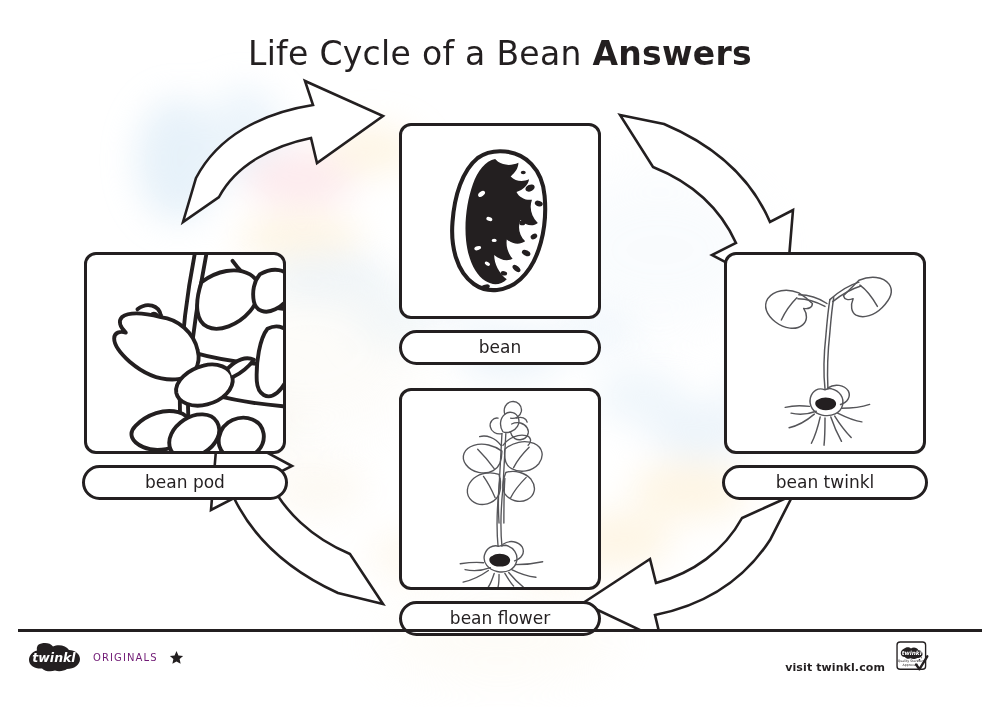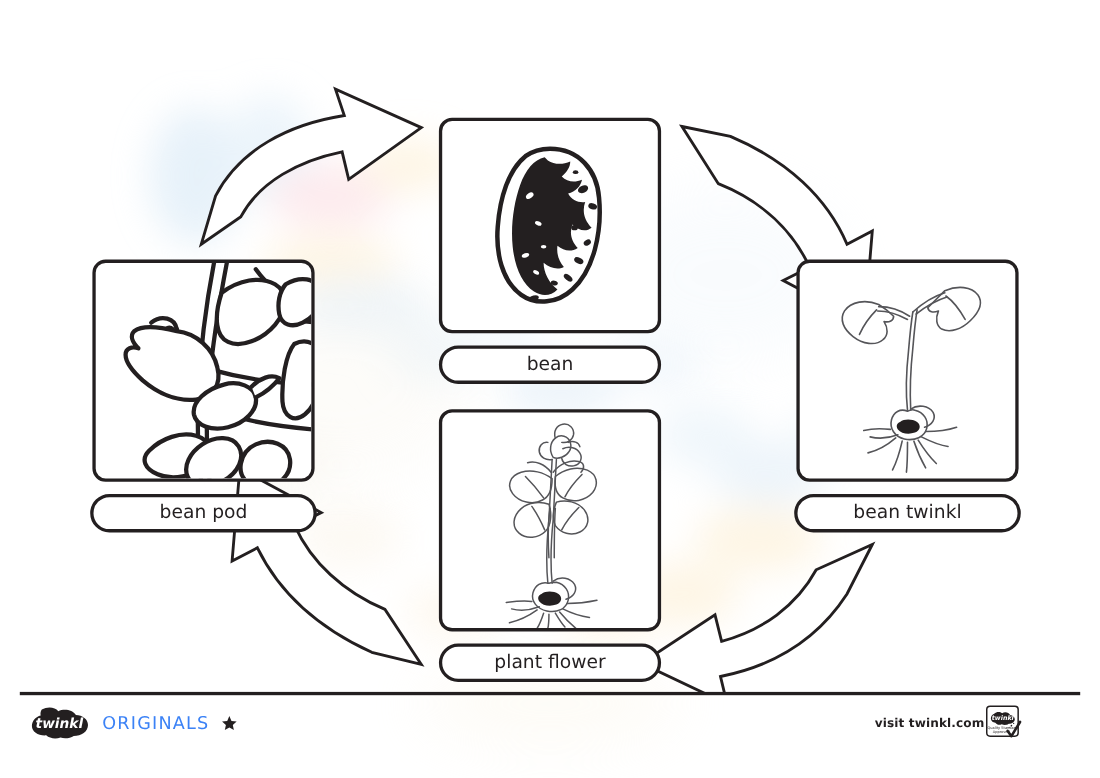--- a/index.html
+++ b/index.html
@@ -41,21 +41,21 @@
     color: #231f20;
     z-index: 6;
     white-space: nowrap;
   }
   #title .thin { font-weight: 400; }
   #title .bold { font-weight: 700; }
 
   
   #diagram {
     position: absolute;
-    left: 0; top: 0;
+    left: 0; top: 16px;
     width: 1000px; height: 630px;
     z-index: 3;
   }
   .arrows {
     position: absolute;
     left: 0; top: 0;
     width: 1000px; height: 630px;
     z-index: 2;
   }
 
@@ -119,35 +119,35 @@
   #footer-left {
     position: absolute;
     left: 24px;
     top: 8px;
     display: flex;
     align-items: center;
     gap: 7px;
   }
   #twinkl-logo { display: block; }
   #originals-word {
-    font-size: 16px;
+    font-size: 10px;
     letter-spacing: 1.1px;
-    color: #3b82f6;
+    color: #701a75;
     font-variant: small-caps;
     text-transform: uppercase;
   }
   #star-icon { display: block; margin-left: 4px; }
 
   #footer-right {
     position: absolute;
     right: 18px;
     top: 6px;
     display: flex;
-    align-items: center;
-    gap: 0;
+    align-items: flex-end;
+    gap: 10px;
   }
   #visit-text {
     font-size: 11px;
     font-weight: 700;
     color: #231f20;
     letter-spacing: 0.1px;
   }
   #quality-badge { display: block; }
 </style>
 </head>
@@ -185,20 +185,23 @@
       <ellipse cx="318" cy="488" rx="48" ry="30" fill="#fbf4e8"></ellipse>
       <ellipse cx="262" cy="420" rx="44" ry="34" fill="#f8f5ee"></ellipse>
     </g>
     <g filter="url(#blurSofter)" opacity="0.32">
       <ellipse cx="310" cy="350" rx="120" ry="90" fill="#f9f6ee"></ellipse>
       <ellipse cx="660" cy="250" rx="110" ry="80" fill="#eef5fb"></ellipse>
       <ellipse cx="500" cy="640" rx="120" ry="40" fill="#fbf5e6"></ellipse>
     </g>
   </svg>
 
+  <div id="title">
+    <span class="thin">Life Cycle of a Bean </span><span class="bold">Answers</span>
+  </div>
 
   <svg class="arrows" viewBox="0 0 1000 630" xmlns="http://www.w3.org/2000/svg">
 
     <g>
       <path d="M183,222 L196,178 C218,136 262,113 313,105
                L305,81 L383,116 L317,163 L311,138
                C272,146 236,165 219,197 Z" fill="#ffffff" stroke="#231f20" stroke-width="2.6" stroke-linejoin="miter"></path>
     </g>
 
     <g>
@@ -384,21 +387,21 @@
           <path d="M106,188 C109,193 112,198 115,201"></path>
           <path d="M113,184 C121,188 130,191 138,192"></path>
           <path d="M117,179 C126,179 136,178 145,176"></path>
           <path d="M110,187 C115,193 120,198 125,202"></path>
           <path d="M84,177 C76,176 67,177 60,178"></path>
         </g>
         <path d="M93,170 C97,167 104,167 109,170 C113,173 112,178 107,180
                  C101,182 94,181 91,177 C89,174 90,171 93,170 Z" fill="#231f20"></path>
       </svg>
     </div>
-    <div class="label" id="label-bean-flower">plant flower</div>
+    <div class="label" id="label-bean-flower">bean flower</div>
 
     <div class="card" id="card-bean-pod">
       <svg viewBox="0 0 202 202" xmlns="http://www.w3.org/2000/svg">
         <g fill="#ffffff" stroke="#231f20" stroke-width="4" stroke-linecap="round" stroke-linejoin="round">
 
           <path d="M112,-6 C104,34 98,80 96,124 C95,156 96,182 99,206" fill="none"></path>
           <path d="M124,-6 C117,30 110,72 106,114 C103,150 104,182 107,206" fill="none"></path>
           <path d="M132,40 C156,48 184,54 208,56" fill="none"></path>
           <path d="M108,100 C136,108 170,113 206,114" fill="none"></path>
           <path d="M96,132 C122,144 156,152 204,156" fill="none"></path>

